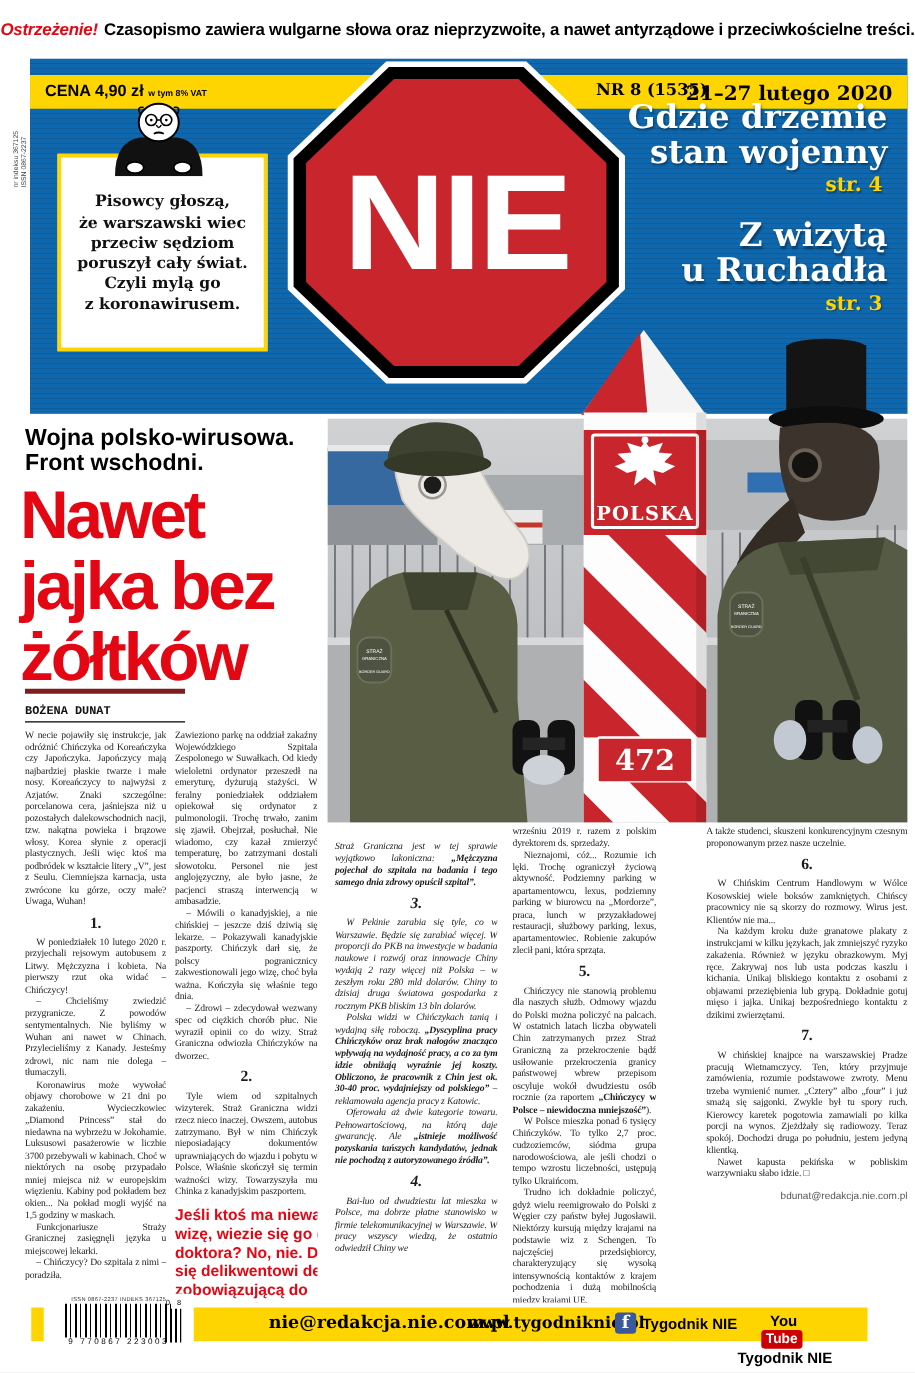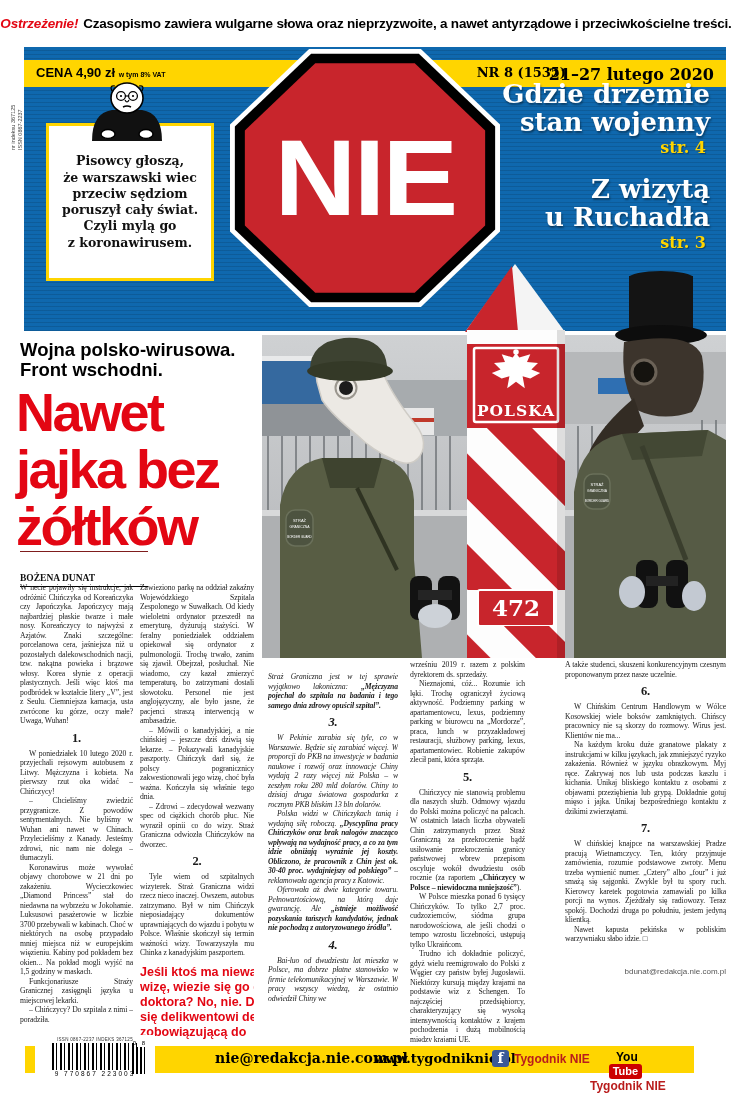--- a/index.html
+++ b/index.html
@@ -51,53 +51,53 @@
   
   .photo{position:absolute;left:262px;top:260px;width:464px;height:398px;z-index:3;}
 
   
   .kicker{position:absolute;left:20px;top:340px;width:250px;
           font-family:"Liberation Sans",sans-serif;font-weight:bold;font-size:18.5px;
           line-height:1.1;color:#000;}
   .headline{position:absolute;left:16px;top:384px;width:280px;color:#e30613;
             font-family:"Liberation Sans",sans-serif;font-weight:bold;font-size:54px;
             letter-spacing:-2.5px;line-height:57px;margin:0;}
-  .byline{position:absolute;left:20px;top:551px;width:128px;border-top:1px solid #7f1d1d;
-          border-bottom:1px solid #000;padding:21px 0 3px 0;
-          font-family:Liberation Serif, serif;font-weight:bold;font-size:9.5px;color:#111;}
+  .byline{position:absolute;left:20px;top:551px;width:128px;border-top:4px solid #7f1d1d;
+          border-bottom:1px solid #000;padding:8px 0 3px 0;
+          font-family:Liberation Mono, monospace;font-weight:bold;font-size:9.5px;color:#111;}
 
   
   .col{position:absolute;overflow:hidden;font-size:7.7px;line-height:9.5px;color:#1a1a1a;
        text-align:justify;letter-spacing:-.1px;}
   .c0{left:20px; top:583px;width:113px;height:459px;}
   .c1{left:140px;top:583px;width:114px;height:459px;}
   .c2{left:268px;top:672px;width:130px;height:382px;font-style:italic;}
   .c3{left:410px;top:660px;width:115px;height:382px;}
   .c4{left:565px;top:660px;width:161px;height:382px;}
   .blk{margin:0;}
   .blk.p{text-indent:9px;}
   .blk.pf{text-indent:0;}
   .blk.sec{text-align:center;font-weight:bold;font-size:12.5px;line-height:14px;
            margin:5px 0 4px;text-indent:0;font-family:"Liberation Serif",serif;}
   .blk.quote{color:#e30613;font-family:"Liberation Sans",sans-serif;font-weight:bold;
              font-size:12.5px;line-height:15px;text-align:left;text-indent:0;
              margin-top:7px;margin-right:-38px;letter-spacing:0;}
   .blk.email{text-align:right;font-family:"Liberation Sans",sans-serif;font-size:8px;
-             color:#555;margin-top:23px;letter-spacing:0;}
+             color:#555;margin-top:8px;letter-spacing:0;}
 
   
   .fbar{position:absolute;left:25px;top:1046px;width:669px;height:27px;background:#ffd500;}
   .f-email{position:absolute;left:215px;top:1050px;font-family:"DejaVu Serif",serif;
            font-weight:bold;font-size:14px;color:#000;z-index:2;}
   .f-www{position:absolute;left:374px;top:1051px;font-family:"DejaVu Serif",serif;
          font-weight:bold;font-size:13px;color:#000;z-index:2;}
   .f-fb{position:absolute;left:492px;top:1050px;display:flex;align-items:center;z-index:2;}
   .fb-ic{width:17px;height:17px;background:#3b5998;border-radius:3px;color:#fff;text-align:center;
          font-family:"DejaVu Serif",serif;font-weight:bold;font-size:14px;line-height:17px;margin-right:5px;}
-  .f-label{font-family:"Liberation Sans",sans-serif;font-weight:bold;font-size:12px;color:#b91c1c;}
+  .f-label{font-family:"Liberation Sans",sans-serif;font-weight:bold;font-size:12px;color:#000000;}
   .f-yt{position:absolute;left:590px;top:1050px;display:flex;align-items:center;z-index:2;flex-direction:column;}
   .yt-you{font-family:"Liberation Sans",sans-serif;font-weight:bold;font-size:12px;color:#000;margin-right:2px;}
   .yt-tube{background:#cc0000;color:#fff;border-radius:3px;padding:1px 4px 2px;margin-right:5px;
            font-family:"Liberation Sans",sans-serif;font-weight:bold;font-size:11px;}
   .barcode-box{position:absolute;left:35px;top:1035px;width:120px;height:50px;background:#fff;z-index:3;
                text-align:center;}
   .bc-top{font-family:"Liberation Sans",sans-serif;font-size:4.5px;color:#333;margin-top:2px;letter-spacing:.3px;}
   .bc-bars{margin:1px auto 0;width:86px;height:27px;
            background:repeating-linear-gradient(90deg,#000 0 2px,#fff 2px 4px,#000 4px 5px,#fff 5px 8px);}
   .bc-bars2{position:absolute;right:10px;top:12px;width:13px;height:27px;

